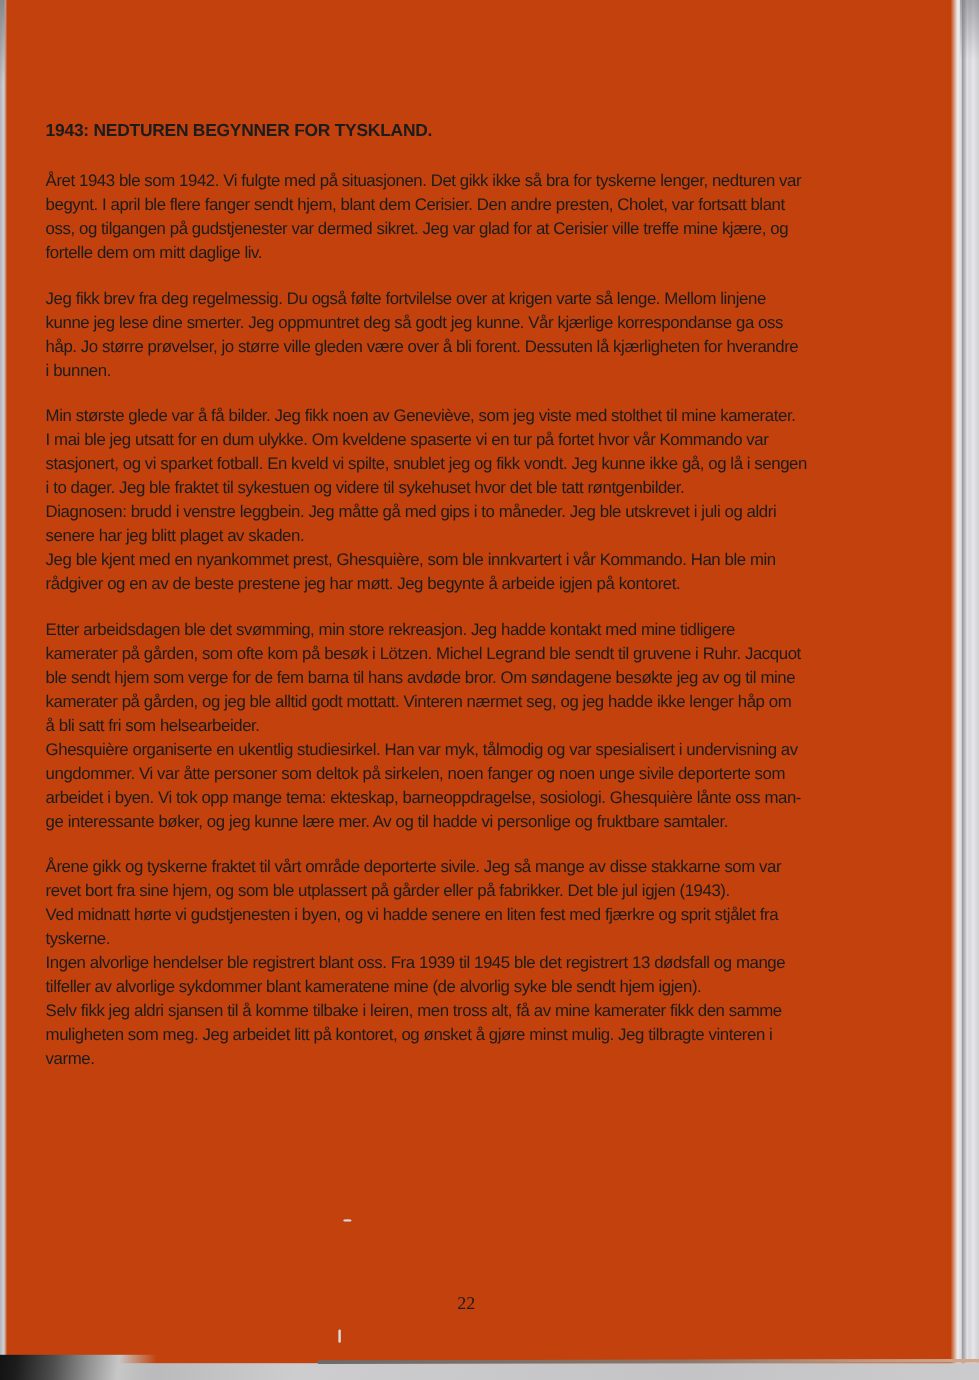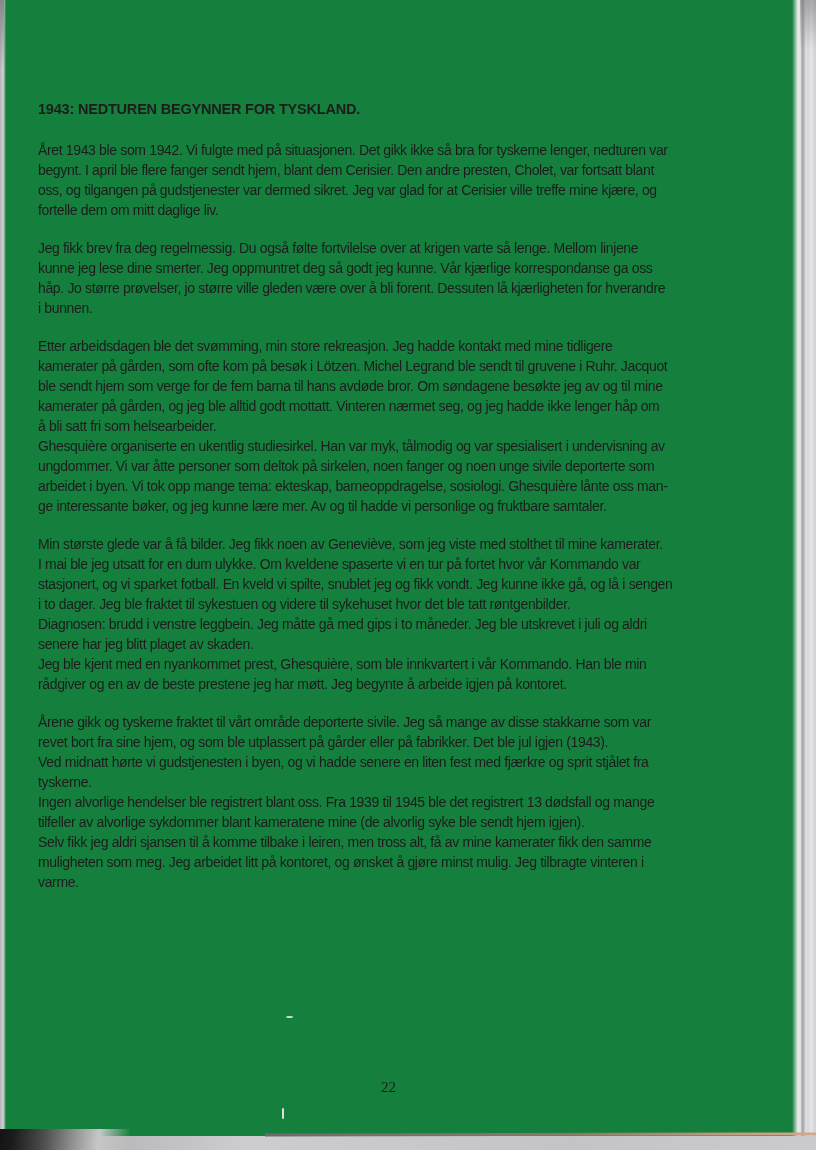--- a/index.html
+++ b/index.html
@@ -5,21 +5,21 @@
   html, body {
     margin: 0;
     padding: 0;
     background: #ffffff;
     font-family: "Liberation Sans", sans-serif;
   }
   .scan {
     position: relative;
     width: 816px;
     height: 1150px;
-    background: #15803d;
+    background: #c2410c;
     overflow: hidden;
   }
   
   .edge-left {
     position: absolute; left: 0; top: 0; width: 6px; height: 100%;
     background: linear-gradient(to right, #b4b4b8, #d2d2d5 55%, rgba(255,255,255,0));
   }
   .edge-left-top {
     position: absolute; left: 0; top: 0; width: 4px; height: 70px;
     background: linear-gradient(to bottom, #88888c, rgba(160,160,164,0));
@@ -101,37 +101,37 @@
   <div class="content">
     <h1 class="title">1943: NEDTUREN BEGYNNER FOR TYSKLAND.</h1>
     <p class="para">Året 1943 ble som 1942. Vi fulgte med på situasjonen. Det gikk ikke så bra for tyskerne lenger, nedturen var
 begynt. I april ble flere fanger sendt hjem, blant dem Cerisier. Den andre presten, Cholet, var fortsatt blant
 oss, og tilgangen på gudstjenester var dermed sikret. Jeg var glad for at Cerisier ville treffe mine kjære, og
 fortelle dem om mitt daglige liv.</p>
     <p class="para">Jeg fikk brev fra deg regelmessig. Du også følte fortvilelse over at krigen varte så lenge. Mellom linjene
 kunne jeg lese dine smerter. Jeg oppmuntret deg så godt jeg kunne. Vår kjærlige korrespondanse ga oss
 håp. Jo større prøvelser, jo større ville gleden være over å bli forent. Dessuten lå kjærligheten for hverandre
 i bunnen.</p>
+    <p class="para">Min største glede var å få bilder. Jeg fikk noen av Geneviève, som jeg viste med stolthet til mine kamerater.
+I mai ble jeg utsatt for en dum ulykke. Om kveldene spaserte vi en tur på fortet hvor vår Kommando var
+stasjonert, og vi sparket fotball. En kveld vi spilte, snublet jeg og fikk vondt. Jeg kunne ikke gå, og lå i sengen
+i to dager. Jeg ble fraktet til sykestuen og videre til sykehuset hvor det ble tatt røntgenbilder.
+Diagnosen: brudd i venstre leggbein. Jeg måtte gå med gips i to måneder. Jeg ble utskrevet i juli og aldri
+senere har jeg blitt plaget av skaden.
+Jeg ble kjent med en nyankommet prest, Ghesquière, som ble innkvartert i vår Kommando. Han ble min
+rådgiver og en av de beste prestene jeg har møtt. Jeg begynte å arbeide igjen på kontoret.</p>
     <p class="para">Etter arbeidsdagen ble det svømming, min store rekreasjon. Jeg hadde kontakt med mine tidligere
 kamerater på gården, som ofte kom på besøk i Lötzen. Michel Legrand ble sendt til gruvene i Ruhr. Jacquot
 ble sendt hjem som verge for de fem barna til hans avdøde bror. Om søndagene besøkte jeg av og til mine
 kamerater på gården, og jeg ble alltid godt mottatt. Vinteren nærmet seg, og jeg hadde ikke lenger håp om
 å bli satt fri som helsearbeider.
 Ghesquière organiserte en ukentlig studiesirkel. Han var myk, tålmodig og var spesialisert i undervisning av
 ungdommer. Vi var åtte personer som deltok på sirkelen, noen fanger og noen unge sivile deporterte som
 arbeidet i byen. Vi tok opp mange tema: ekteskap, barneoppdragelse, sosiologi. Ghesquière lånte oss man-
 ge interessante bøker, og jeg kunne lære mer. Av og til hadde vi personlige og fruktbare samtaler.</p>
-    <p class="para">Min største glede var å få bilder. Jeg fikk noen av Geneviève, som jeg viste med stolthet til mine kamerater.
-I mai ble jeg utsatt for en dum ulykke. Om kveldene spaserte vi en tur på fortet hvor vår Kommando var
-stasjonert, og vi sparket fotball. En kveld vi spilte, snublet jeg og fikk vondt. Jeg kunne ikke gå, og lå i sengen
-i to dager. Jeg ble fraktet til sykestuen og videre til sykehuset hvor det ble tatt røntgenbilder.
-Diagnosen: brudd i venstre leggbein. Jeg måtte gå med gips i to måneder. Jeg ble utskrevet i juli og aldri
-senere har jeg blitt plaget av skaden.
-Jeg ble kjent med en nyankommet prest, Ghesquière, som ble innkvartert i vår Kommando. Han ble min
-rådgiver og en av de beste prestene jeg har møtt. Jeg begynte å arbeide igjen på kontoret.</p>
     <p class="para">Årene gikk og tyskerne fraktet til vårt område deporterte sivile. Jeg så mange av disse stakkarne som var
 revet bort fra sine hjem, og som ble utplassert på gårder eller på fabrikker. Det ble jul igjen (1943).
 Ved midnatt hørte vi gudstjenesten i byen, og vi hadde senere en liten fest med fjærkre og sprit stjålet fra
 tyskerne.
 Ingen alvorlige hendelser ble registrert blant oss. Fra 1939 til 1945 ble det registrert 13 dødsfall og mange
 tilfeller av alvorlige sykdommer blant kameratene mine (de alvorlig syke ble sendt hjem igjen).
 Selv fikk jeg aldri sjansen til å komme tilbake i leiren, men tross alt, få av mine kamerater fikk den samme
 muligheten som meg. Jeg arbeidet litt på kontoret, og ønsket å gjøre minst mulig. Jeg tilbragte vinteren i
 varme.</p>
   </div>

